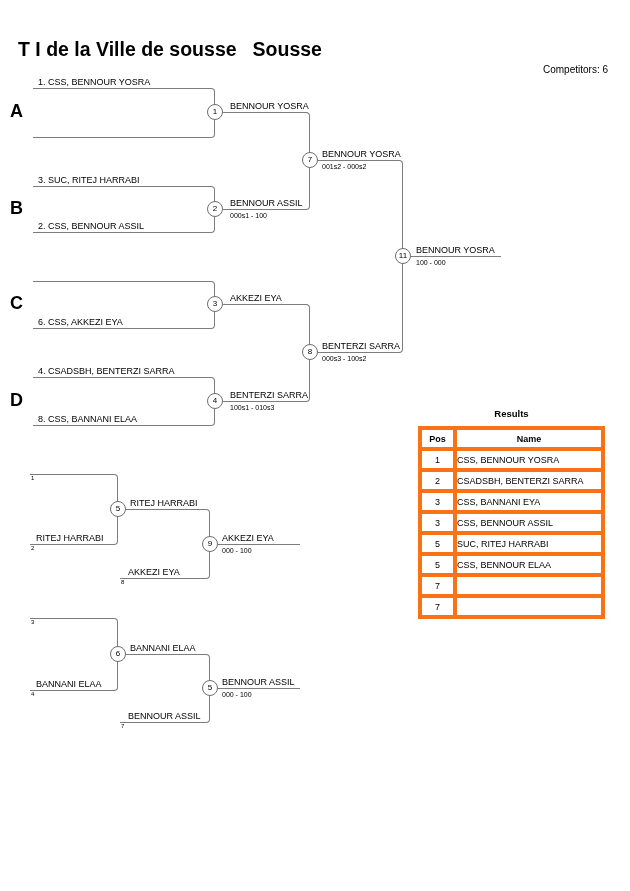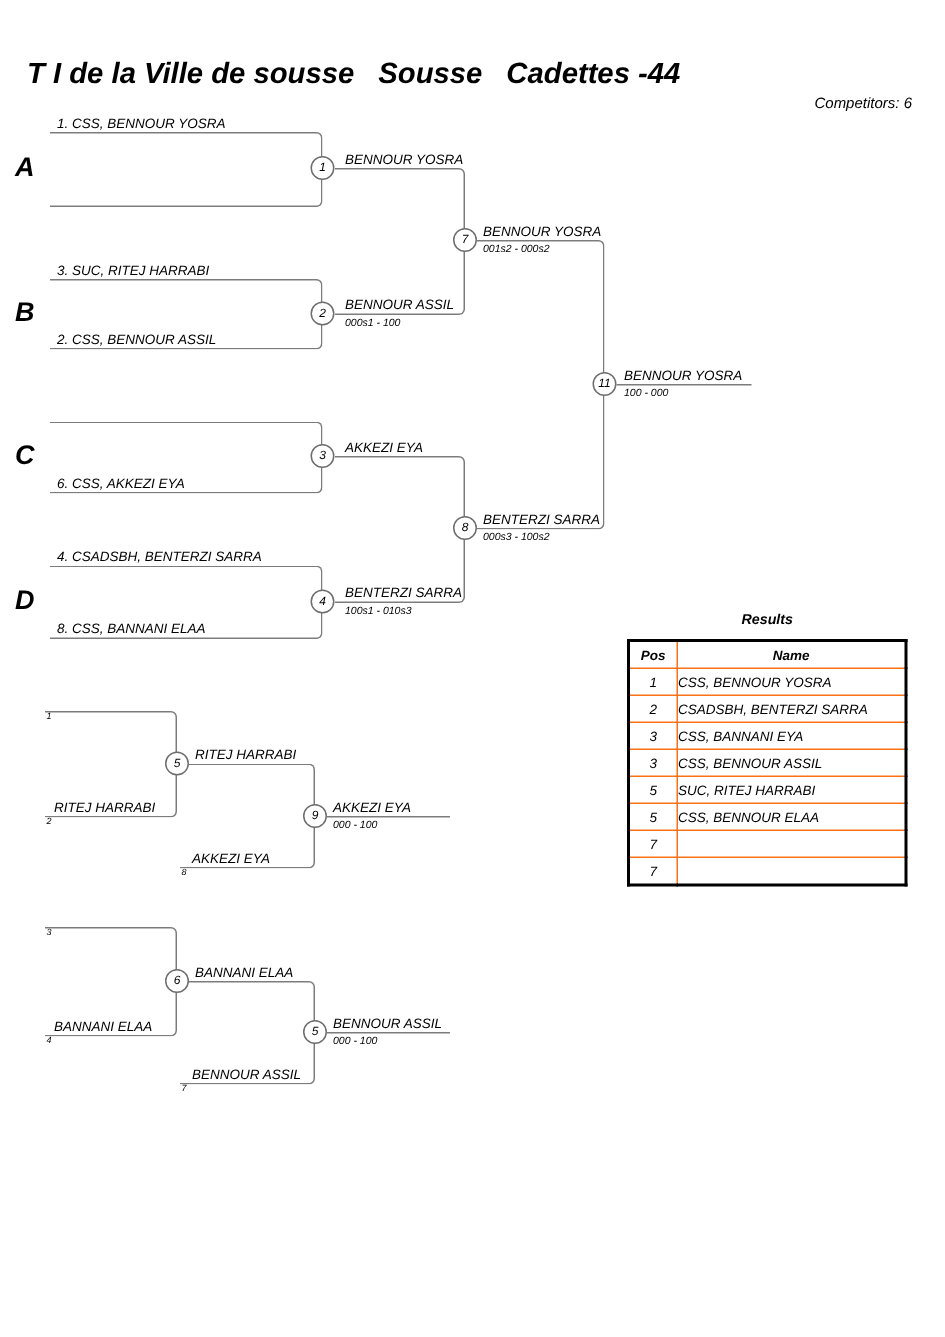--- a/index.html
+++ b/index.html
@@ -2,21 +2,21 @@
 <html><head>
 <meta charset="utf-8">
 <style>
   :root{
     --line:#7c7c7c;
     --ink:#000000;
   }
   html,body{margin:0;padding:0;background:#fff;}
   .page{
     position:relative;width:630px;height:891px;background:#ffffff;overflow:hidden;
-    font-family:"Liberation Sans", sans-serif;color:var(--ink);font-style:italic;
+    font-family:"Liberation Sans", sans-serif;color:var(--ink);
   }
   .title{
     position:absolute;left:18px;top:38px;display:flex;gap:16px;
     font-size:19.5px;font-weight:bold;white-space:nowrap;
   }
   .competitors{position:absolute;right:22px;top:64px;font-size:10px;}
   
   .pair{
     position:absolute;box-sizing:border-box;
     border:1px solid var(--line);border-left:none;
@@ -32,35 +32,34 @@
     font-size:8px;line-height:14px;text-align:center;z-index:2;
   }
   .group-letter{position:absolute;left:10px;font-size:18px;font-weight:bold;line-height:20px;}
   .results-title{position:absolute;left:418px;top:408px;width:187px;text-align:center;font-size:9.5px;font-weight:bold;}
   table.results{
     position:absolute;left:418px;top:426px;width:187px;
     border-collapse:collapse;border:2px solid #000;
     font-size:9px;
   }
   table.results td,table.results th{
-    border:1px solid #f97316;height:17px;padding:0;vertical-align:middle;
+    border:4px solid #f97316;height:17px;padding:0;vertical-align:middle;
   }
   table.results th{font-weight:bold;text-align:center;}
   td.pos{width:31px;text-align:center;}
   td.name{text-align:left;padding-left:8px;}
 </style>
 </head>
 <body>
 
 <div class="page">
 
   <div class="title">
     <span>T I de la Ville de sousse</span>
     <span>Sousse</span>
-    <span>Cadettes -44</span>
   </div>
   <div class="competitors">Competitors: 6</div>
 
   <div class="group-letter" style="top:101px">A</div>
   <div class="group-letter" style="top:198px">B</div>
   <div class="group-letter" style="top:293px">C</div>
   <div class="group-letter" style="top:390px">D</div>
 
   <div class="pair" style="left:33px;top:88px;width:182px;height:50px"></div>
   <div class="pair" style="left:33px;top:186px;width:182px;height:47px"></div>

